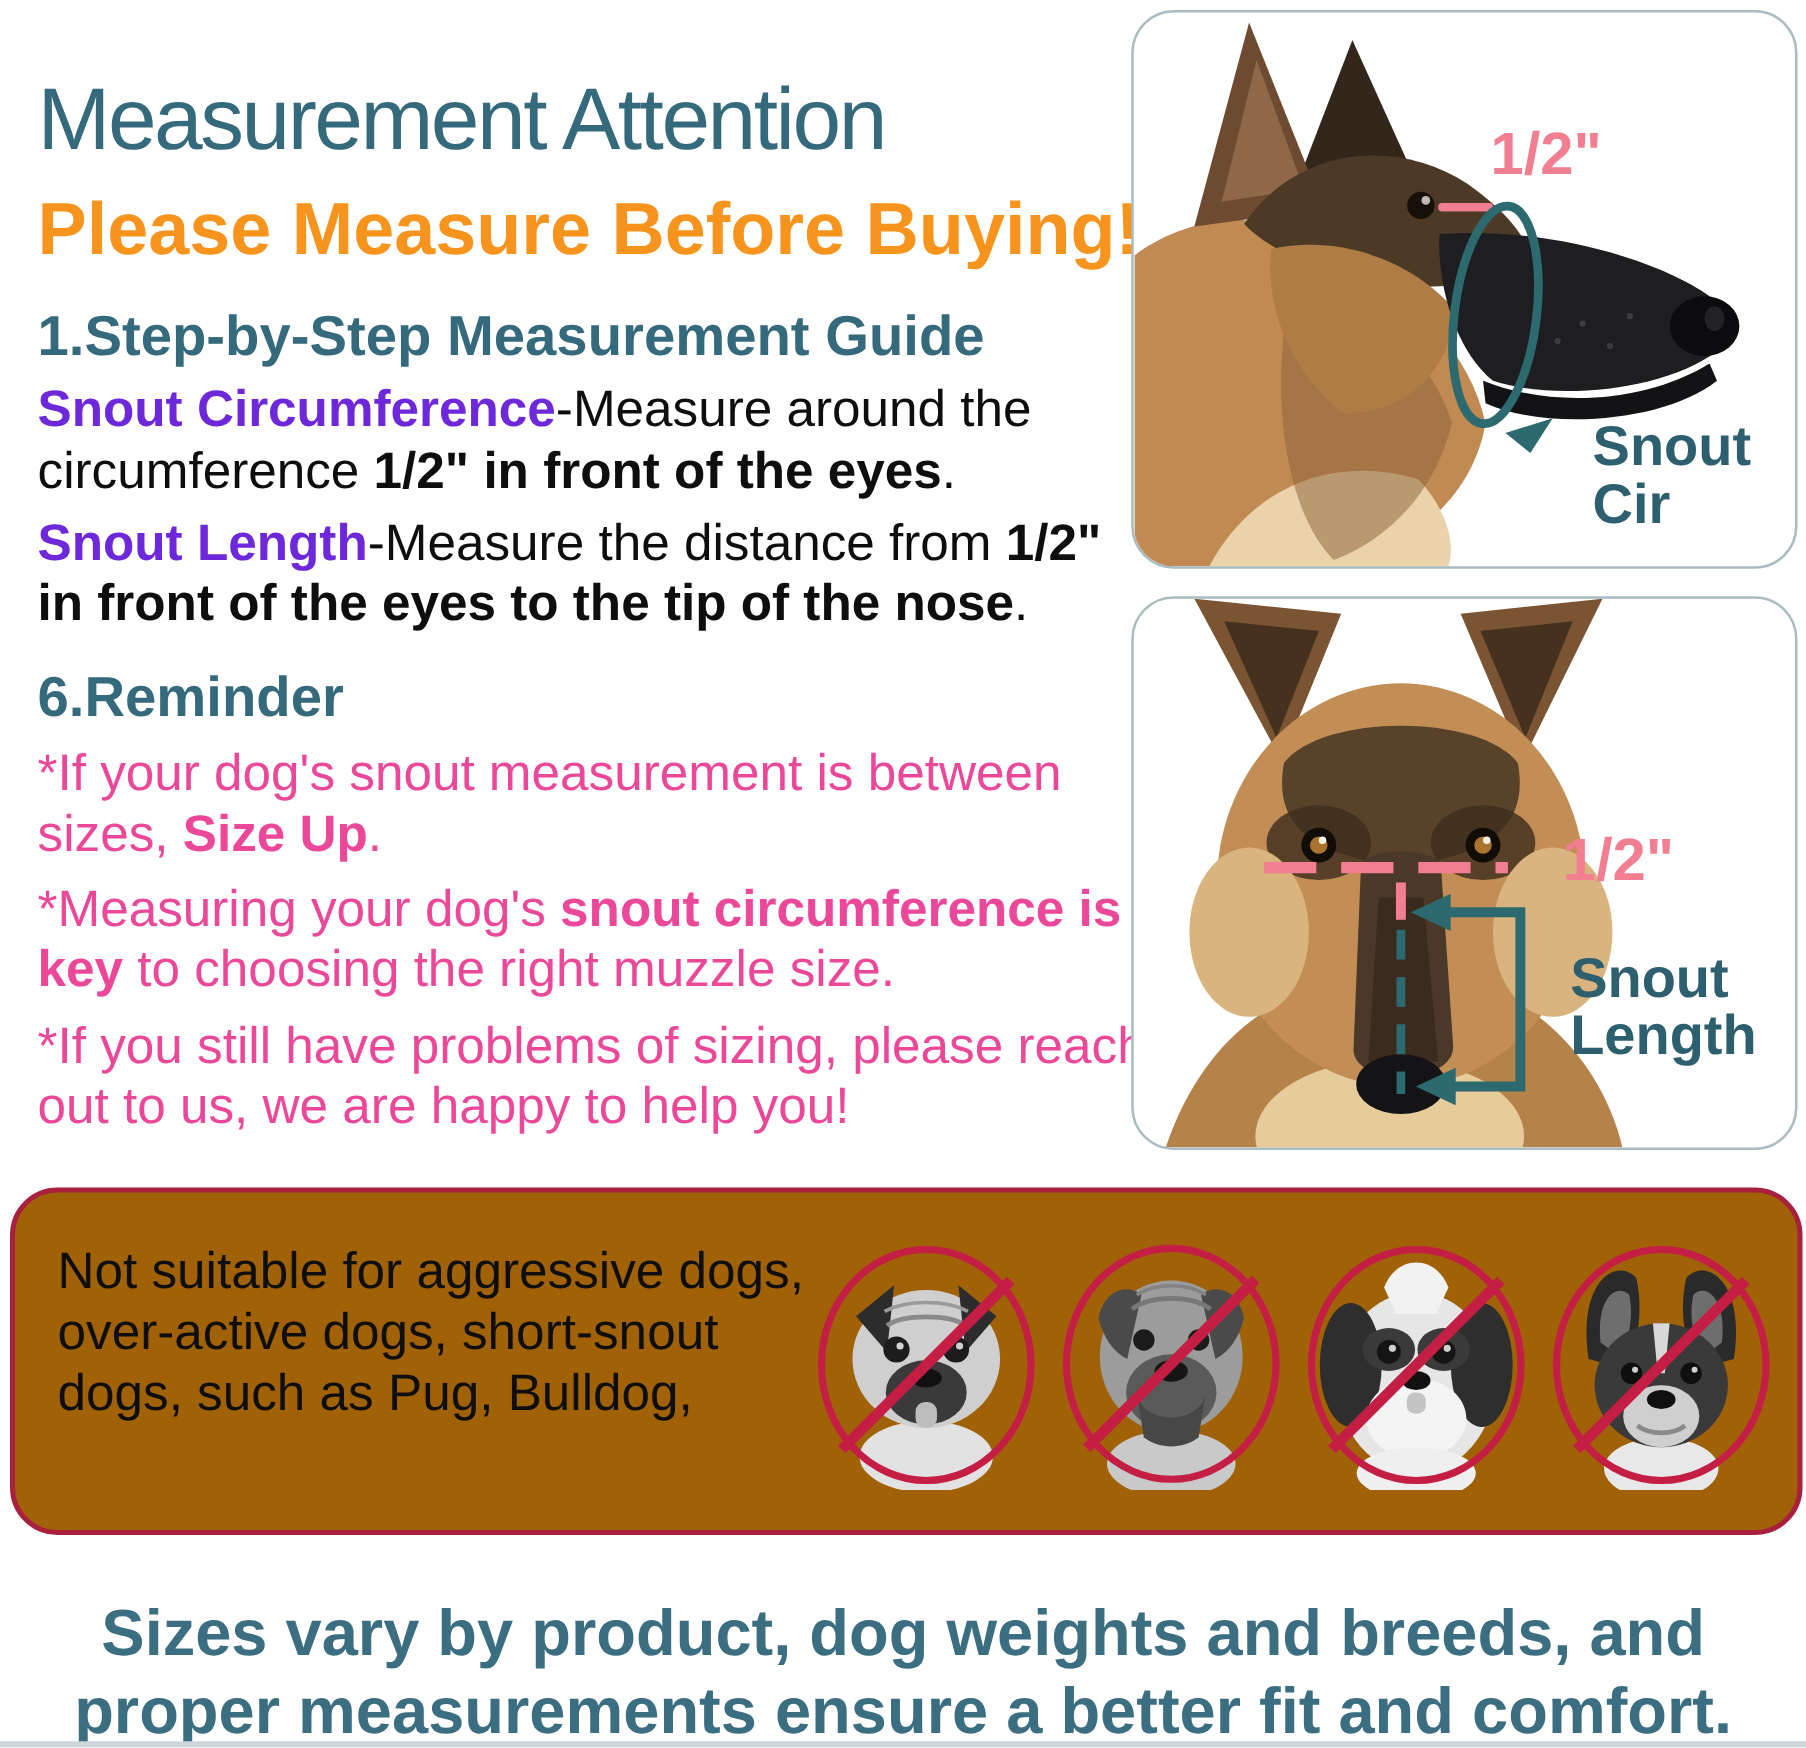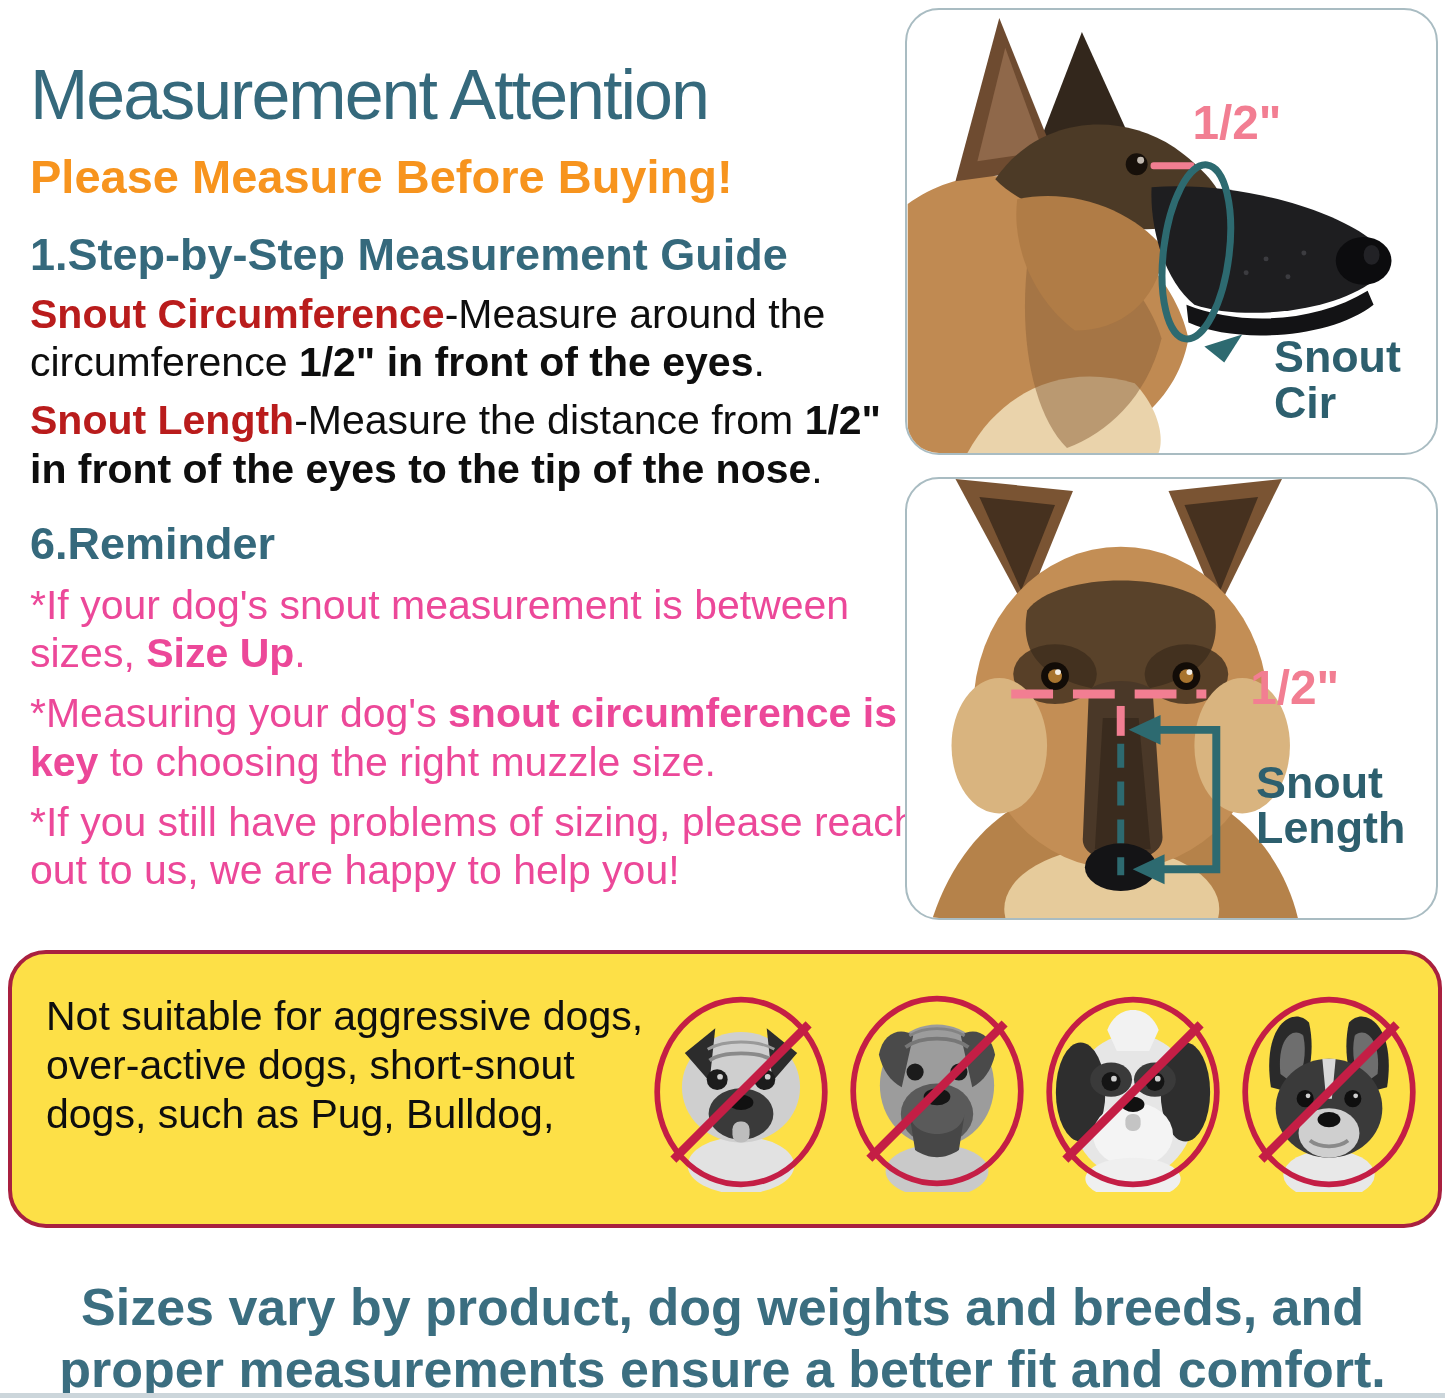--- a/index.html
+++ b/index.html
@@ -11,47 +11,47 @@
     color:#101010;
     overflow:hidden;
   }
   
   .left-col { position:absolute; left:30px; top:14px; width:890px; }
   .title {
     font-size:70px; font-weight:400; color:#35697c;
     letter-spacing:-2px; line-height:1.1;margin-top:43px;
   }
   .subtitle {
-    margin-top:16px; font-size:47px; font-weight:700; color:#f7941e;
+    margin-top:16px; font-size:59px; font-weight:700; color:#f7941e;
     line-height:1.15;
   }
   .section-heading {
     margin-top:26px; font-size:45px; font-weight:700; color:#35697c;
     line-height:1.1;
   }
   .para { margin-top:10px; font-size:41px; line-height:1.18; color:#0e0e0e; }
-  .lead { color:#b91c1c; font-weight:700; }
+  .lead { color:#6d28d9; font-weight:700; }
   .b { font-weight:700; }
   .rem-para { margin-top:12px; font-size:41px; line-height:1.18; color:#ec4899; }
 
   
   .photo-card {
     position:absolute; left:905px; width:533px;
     border:2px solid #a9bcc2; border-radius:34px;
     background:#ffffff; overflow:hidden;
   }
   .photo-1 { top:8px;  height:447px; }
   .photo-2 { top:477px; height:443px; }
   .photo-card svg { display:block; width:100%; height:100%; }
   svg text { font-family:"Liberation Sans", sans-serif; font-weight:700; }
 
   
   .warning-box {
     position:absolute; left:8px; top:950px; width:1434px; height:278px;
-    border:4px solid #a9203f; border-radius:38px; background:#fde047;
+    border:4px solid #a9203f; border-radius:38px; background:#a16207;
   }
   .warning-text {
     position:absolute; left:34px; top:38px; width:640px;
     font-size:41px; line-height:1.2; color:#0e0e0e;
   }
   .no-dog {
     position:absolute; top:38px; width:194px; height:200px;
   }
   .no-dog svg { display:block; width:100%; height:100%; }
   .nd-1 { left:632px; }

